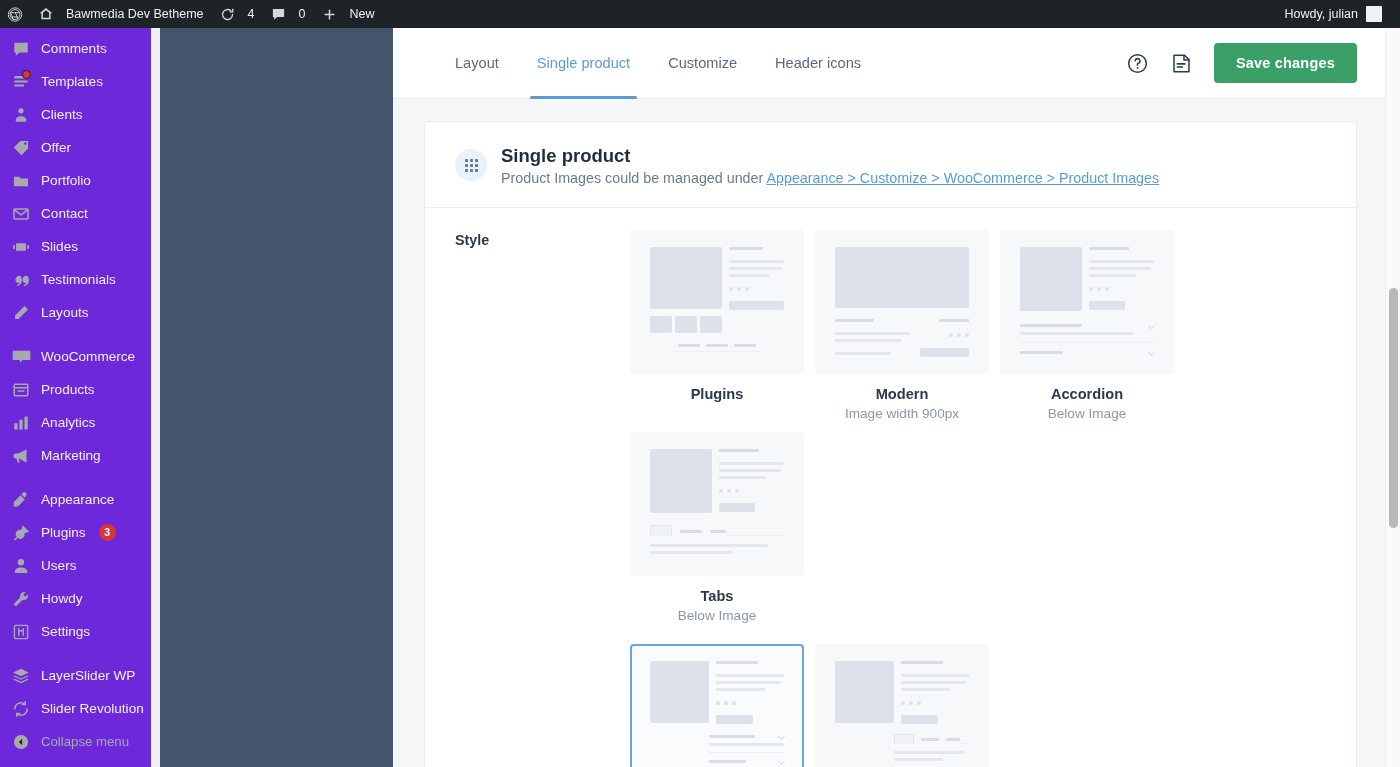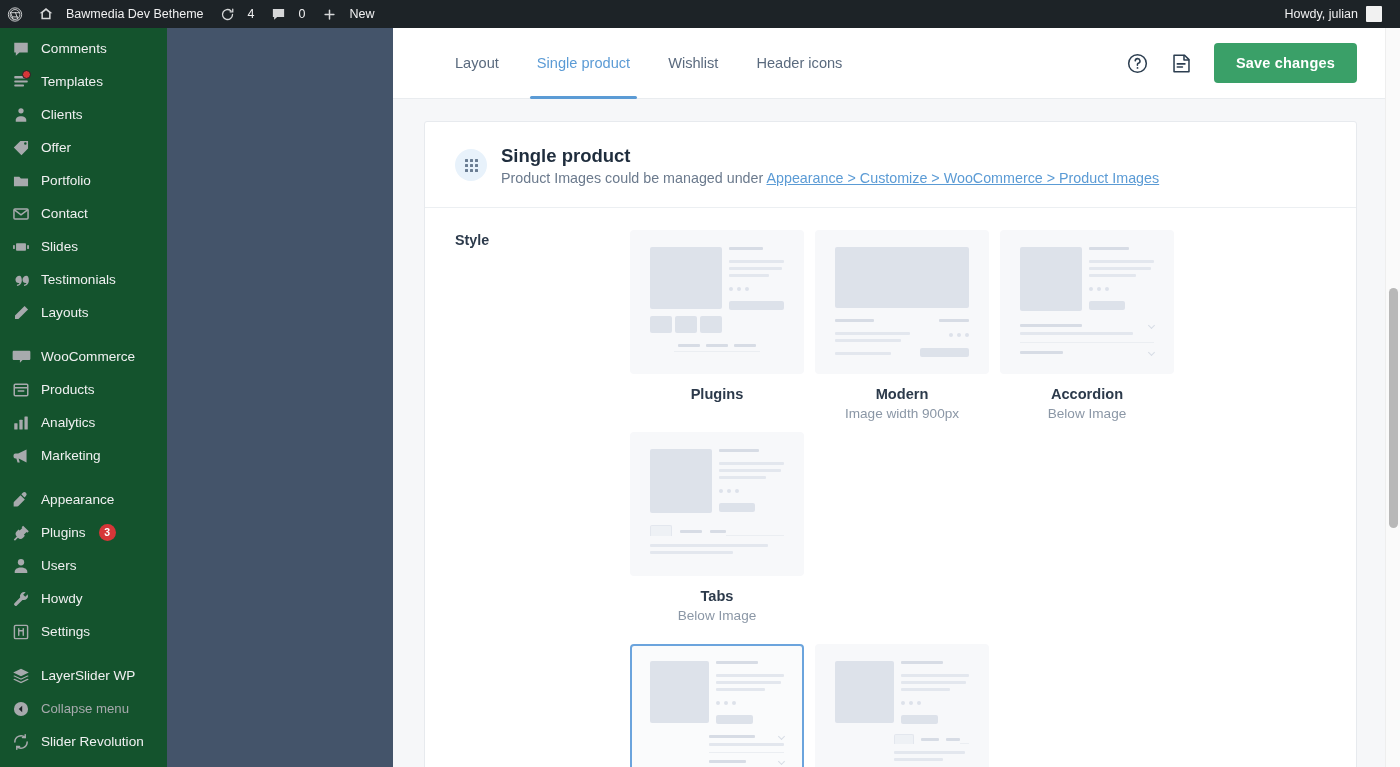--- a/index.html
+++ b/index.html
@@ -23,22 +23,22 @@
   }
   .ab-item.first { padding-left: 7px; padding-right: 7px; }
   .ab-glyph { display: inline-flex; align-items: center; justify-content: center;
               width: 16px; height: 16px; opacity: .88; }
   .ab-spacer { flex: 1 1 auto; }
   #ab-howdy { padding-right: 18px; gap: 8px; }
   .avatar-box { width: 16px; height: 16px; background: #f1f1f1; border-radius: 1px; display: block; }
 
   
   #adminmenu {
-    position: absolute; top: 28px; left: 0; width: 167px; height: 739px;
-    background: #14532d; z-index: 40; padding-top: 4px;
+    position: absolute; top: 28px; left: 0; width: 151px; height: 739px;
+    background: #6d28d9; z-index: 40; padding-top: 4px;
   }
   .menu-item {
     display: flex; align-items: center; gap: 10px;
     height: 33px; padding-left: 11px; color: #f0f0f1;
     font-size: 13.6px; position: relative; white-space: nowrap;
   }
   .menu-item .mi-icon {
     width: 20px; height: 20px; display: inline-flex;
     align-items: center; justify-content: center;
     color: #a7aaad; flex: 0 0 20px;
@@ -374,56 +374,56 @@
     </div>
     <div class="menu-sep"></div>
     <div class="menu-item">
       <span class="mi-icon">
         <svg width="18" height="18" viewBox="0 0 24 24" fill="currentColor">
           <path d="M12 2.4L1.6 7.4 12 12.4l10.4-5zM3.4 11.2L1.6 12l10.4 5 10.4-5-1.8-.8-8.6 4.1zM3.4 15.6l-1.8.9 10.4 5 10.4-5-1.8-.9-8.6 4.2z"></path>
         </svg>
       </span>
       <span>LayerSlider WP</span>
     </div>
-    <div class="menu-item collapse">
-      <span class="mi-icon">
-        <svg width="18" height="18" viewBox="0 0 24 24" fill="currentColor">
-          <circle cx="12" cy="12" r="9.4"></circle>
-          <path d="M13.6 7.8L9 12l4.6 4.2z" fill="#1d2327"></path>
-        </svg>
-      </span>
-      <span>Collapse menu</span>
-    </div>
     <div class="menu-item">
       <span class="mi-icon">
         <svg width="18" height="18" viewBox="0 0 24 24" fill="none" stroke="currentColor" stroke-width="2" stroke-linecap="round">
           <path d="M20.2 12a8.2 8.2 0 0 1-13.6 6.2"></path>
           <path d="M3.8 12A8.2 8.2 0 0 1 17.4 5.8"></path>
           <path d="M17.6 2.4v3.6H14"></path>
           <path d="M6.4 21.6V18h3.6"></path>
         </svg>
       </span>
       <span>Slider Revolution</span>
+    </div>
+    <div class="menu-item collapse">
+      <span class="mi-icon">
+        <svg width="18" height="18" viewBox="0 0 24 24" fill="currentColor">
+          <circle cx="12" cy="12" r="9.4"></circle>
+          <path d="M13.6 7.8L9 12l4.6 4.2z" fill="#1d2327"></path>
+        </svg>
+      </span>
+      <span>Collapse menu</span>
     </div>
   </nav>
 
 <div id="gapstrip"></div>
 
 <div id="content">
 
   <div id="tabbar">
     <div id="tabs-holder" style="display:flex;align-items:flex-start;height:71px">
         <div class="tab">
           <span>Layout</span>
         </div>
         <div class="tab active">
           <span>Single product</span>
         </div>
         <div class="tab">
-          <span>Wishlist</span>
+          <span>Customize</span>
         </div>
         <div class="tab">
           <span>Header icons</span>
         </div>
       </div>
     <div class="tb-right">
       <span class="tb-icon">
         <svg width="23" height="23" viewBox="0 0 24 24" fill="none" stroke="#2c3e50" stroke-width="1.6">
           <circle cx="12" cy="12" r="9.2"></circle>
           <path d="M9.6 9.2a2.5 2.5 0 1 1 3.2 2.6c-.7.3-.9.8-.9 1.5v.5" stroke-linecap="round"></path>

